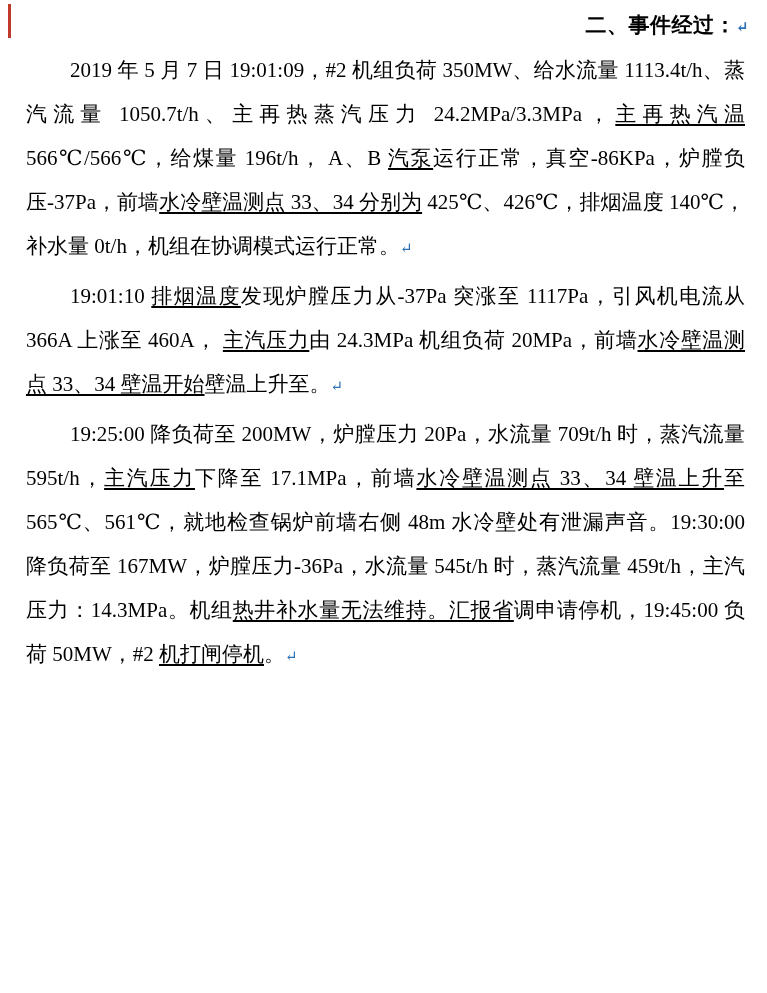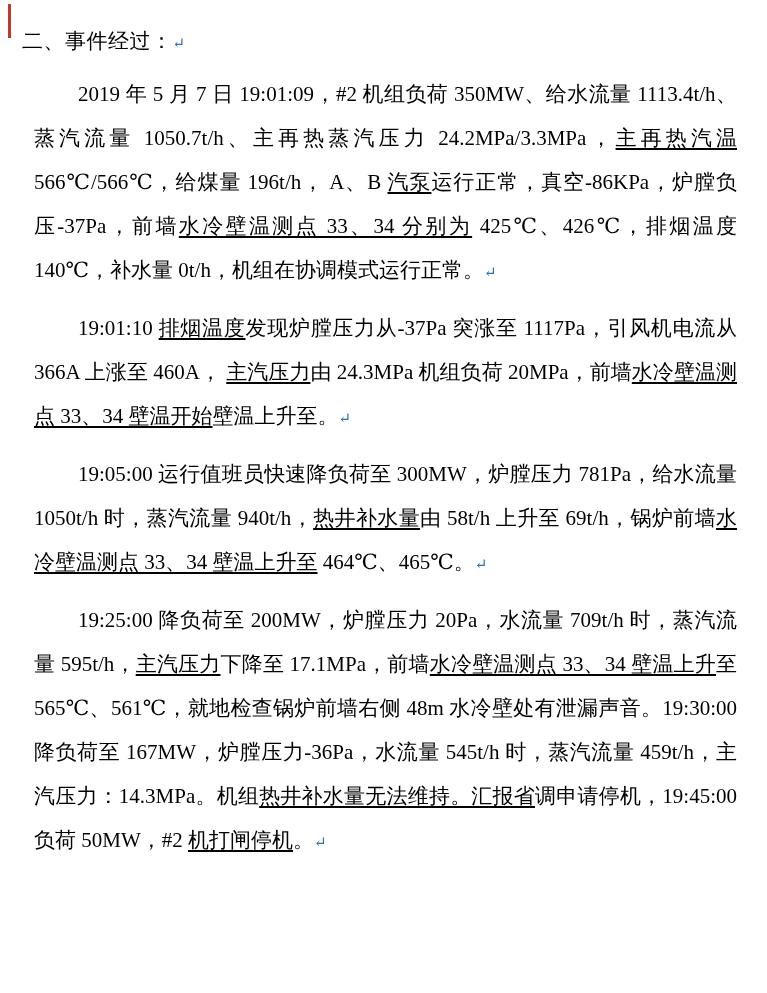--- a/index.html
+++ b/index.html
@@ -24,29 +24,30 @@
   .left-rule {
     position: absolute;
     left: 8px;
     top: 4px;
     width: 3px;
     height: 34px;
     background: #c0392b;
   }
   .heading {
     font-size: 21px;
-    font-weight: normal;
+    font-weight: bold;
     line-height: 34px;
-    margin: 16px 0 4px 0;
+    margin: 0 0 4px 0;
     letter-spacing: 0.5px;
+    text-align: right;
   }
   .para {
     font-size: 21px;
     line-height: 44px;
-    margin: 12px;
+    margin: 4px;
     text-align: justify;
     text-justify: inter-ideograph;
     letter-spacing: 0px;
   }
   .indent {
     display: inline-block;
     width: 44px;
   }
   .u {
     text-decoration: underline;
@@ -64,16 +65,15 @@
 <div class="page">
   <div class="left-rule"></div>
 
   <h1 class="heading">
     <span>二、事件经过：</span><span class="pilcrow">↵</span>
   </h1>
 
   <div id="body-container">
       <p class="para"><span class="indent"></span><span>2019 年 5 月 7 日 19:01:09，#2 机组负荷 350MW、给水流量 1113.4t/h、蒸汽流量 1050.7t/h、主再热蒸汽压力 24.2MPa/3.3MPa，</span><span class="u">主再热汽温</span><span> 566℃/566℃，给煤量 196t/h， A、B </span><span class="u">汽泵</span><span>运行正常，真空-86KPa，炉膛负压-37Pa，前墙</span><span class="u">水冷壁温测点 33、34 分别为</span><span> 425℃、426℃，排烟温度 140℃，补水量 0t/h，机组在协调模式运行正常。</span><span class="pilcrow">↵</span></p>
       <p class="para"><span class="indent"></span><span>19:01:10 </span><span class="u">排烟温度</span><span>发现炉膛压力从-37Pa 突涨至 1117Pa，引风机电流从 366A 上涨至 460A， </span><span class="u">主汽压力</span><span>由 24.3MPa 机组负荷 20MPa，前墙</span><span class="u">水冷壁温测点 33、34 壁温开始</span><span>壁温上升至。</span><span class="pilcrow">↵</span></p>
-      <p class="para"><span class="indent"></span><span>19:05:00 运行值班员快速降负荷至 300MW，炉膛压力 781Pa，给水流量 1050t/h 时，蒸汽流量 940t/h，</span><span class="u">热井补水量</span><span>由 58t/h 上升至 69t/h，锅炉前墙</span><span class="u">水冷壁温测点 33、34 壁温上升至</span><span> 464℃、465℃。</span><span class="pilcrow">↵</span></p>
       <p class="para"><span class="indent"></span><span>19:25:00 降负荷至 200MW，炉膛压力 20Pa，水流量 709t/h 时，蒸汽流量 595t/h，</span><span class="u">主汽压力</span><span>下降至 17.1MPa，前墙</span><span class="u">水冷壁温测点 33、34 壁温上升</span><span>至 565℃、561℃，就地检查锅炉前墙右侧 48m 水冷壁处有泄漏声音。19:30:00 降负荷至 167MW，炉膛压力-36Pa，水流量 545t/h 时，蒸汽流量 459t/h，主汽压力：14.3MPa。机组</span><span class="u">热井补水量无法维持。汇报省</span><span>调申请停机，19:45:00 负荷 50MW，#2 </span><span class="u">机打闸停机</span><span>。</span><span class="pilcrow">↵</span></p>
     </div>
 </div>
 
 </body></html>

